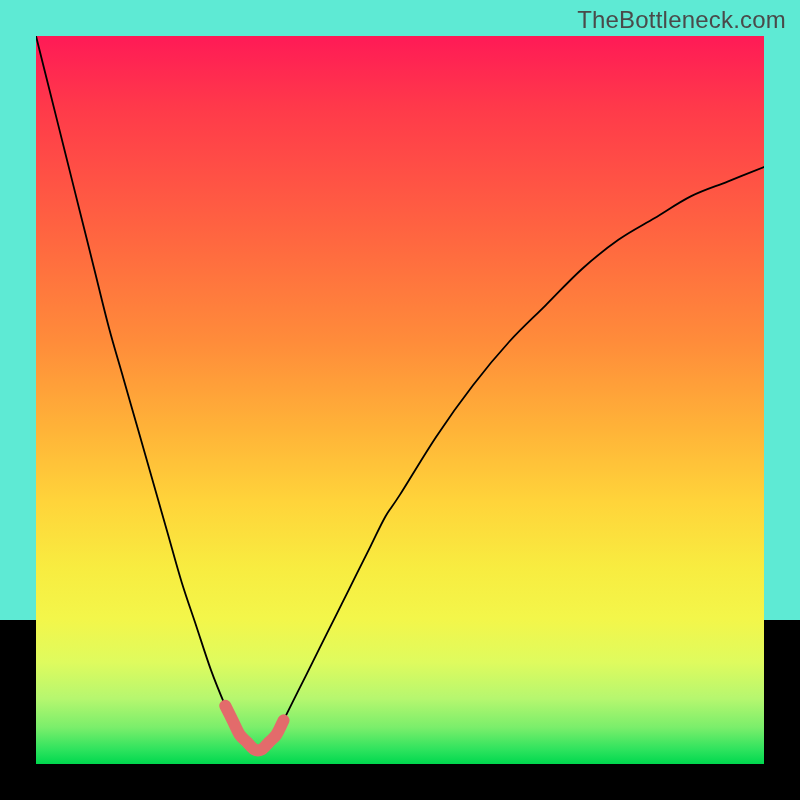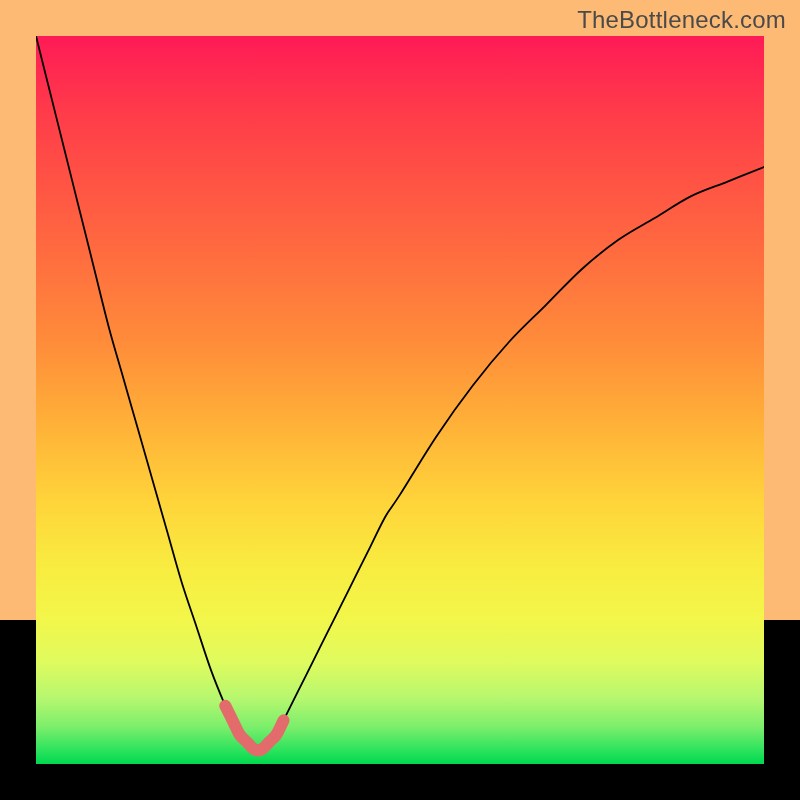--- a/index.html
+++ b/index.html
@@ -7,21 +7,21 @@
     padding: 0;
     background: #000;
     width: 800px;
     height: 800px;
     overflow: hidden;
     font-family: Arial, Helvetica, sans-serif;
   }
   .outer {
     width: 800px;
     height: 620px;
-    background: #fdba74;
+    background: #5eead4;
     position: relative;
   }
   .watermark {
     position: absolute;
     top: 6px;
     right: 14px;
     color: #4a4a4a;
     font-size: 24px;
     font-weight: 400;
     letter-spacing: 0.2px;

